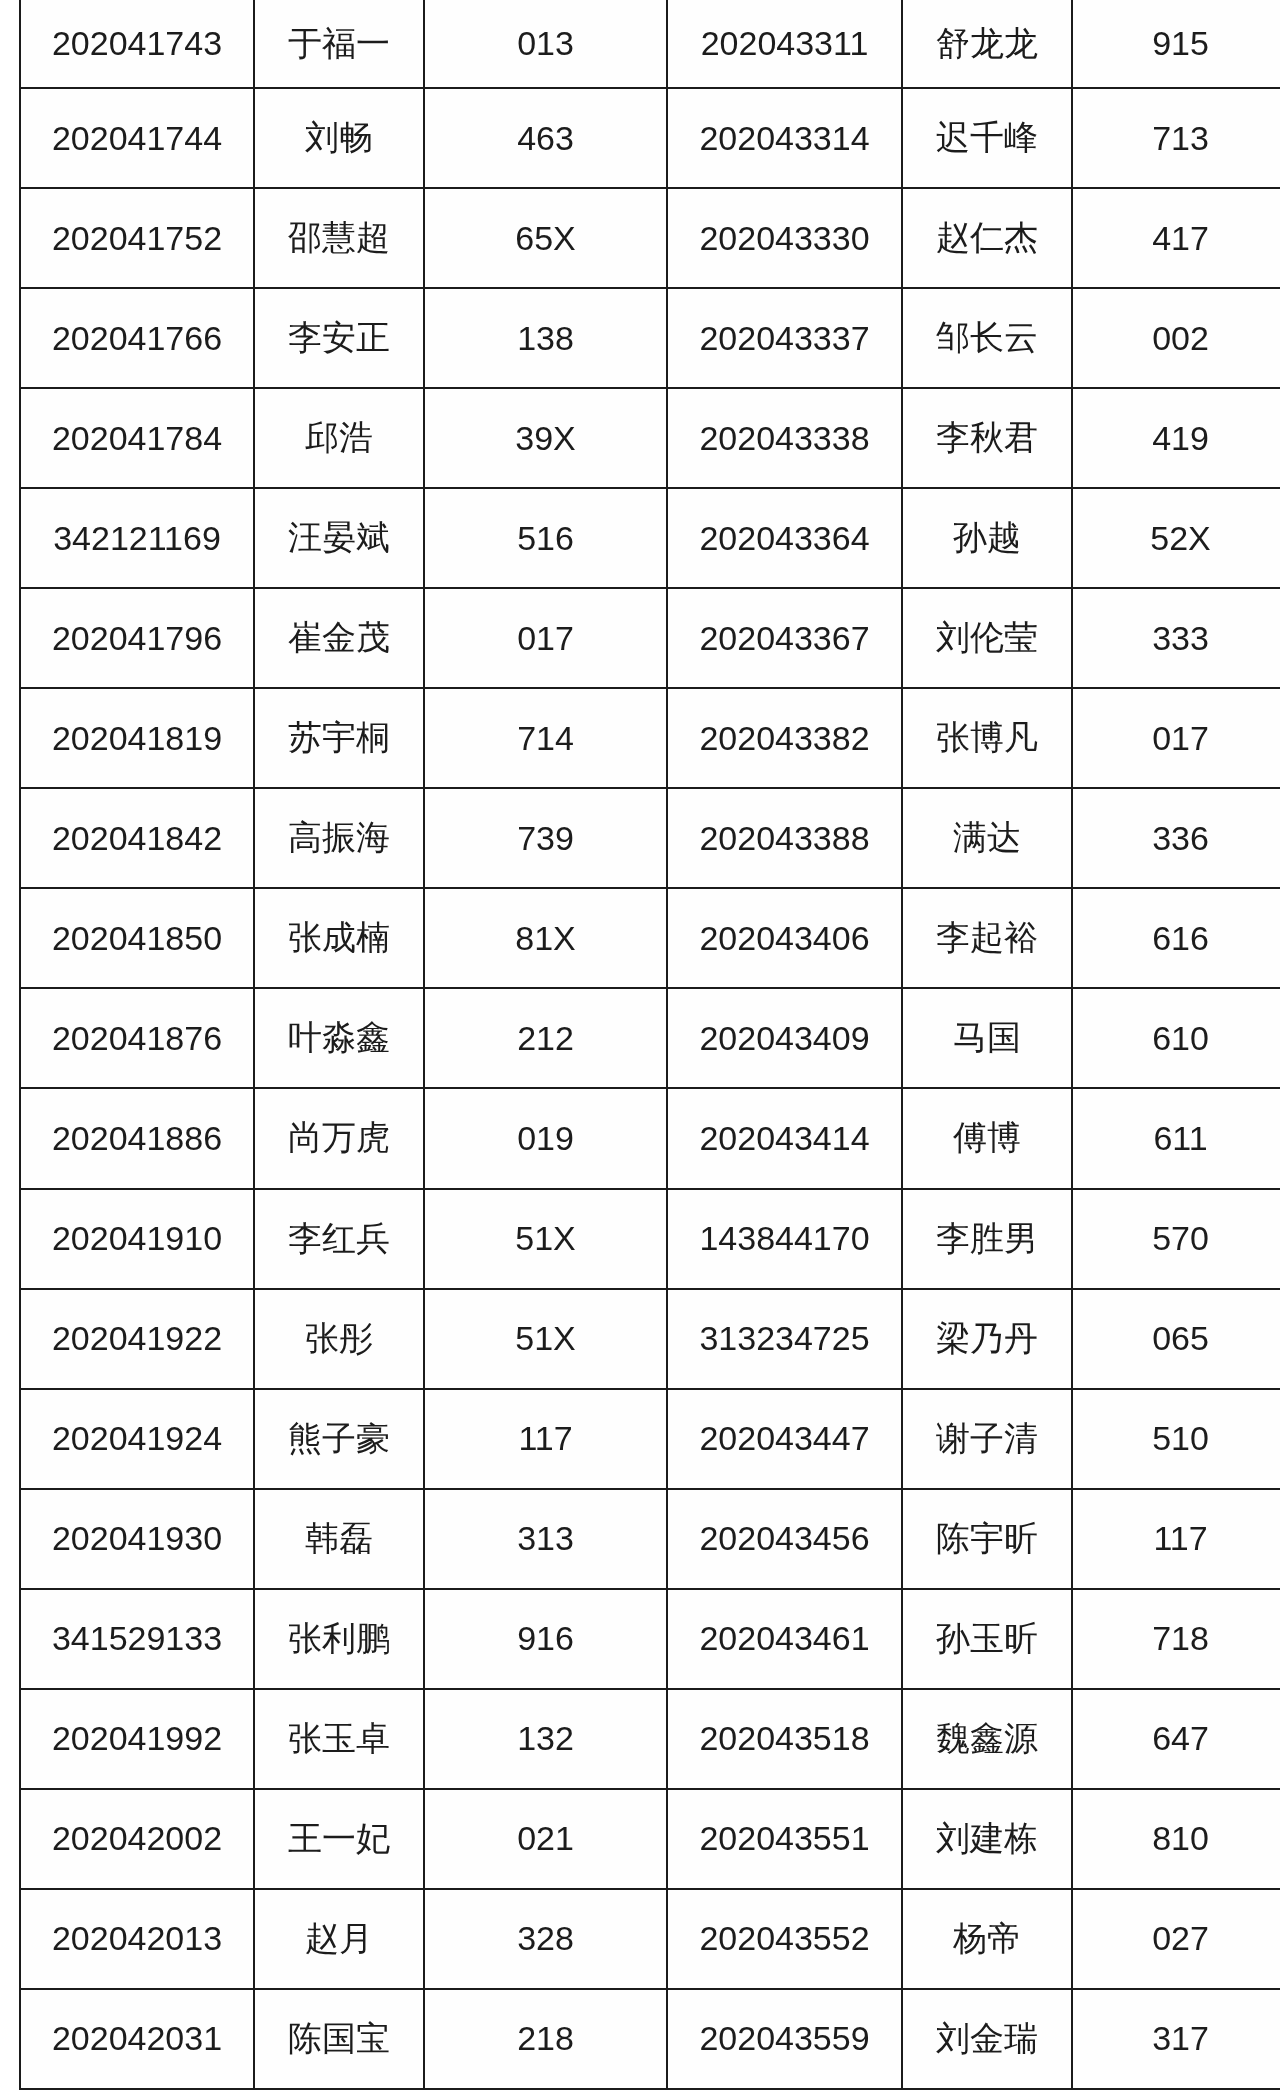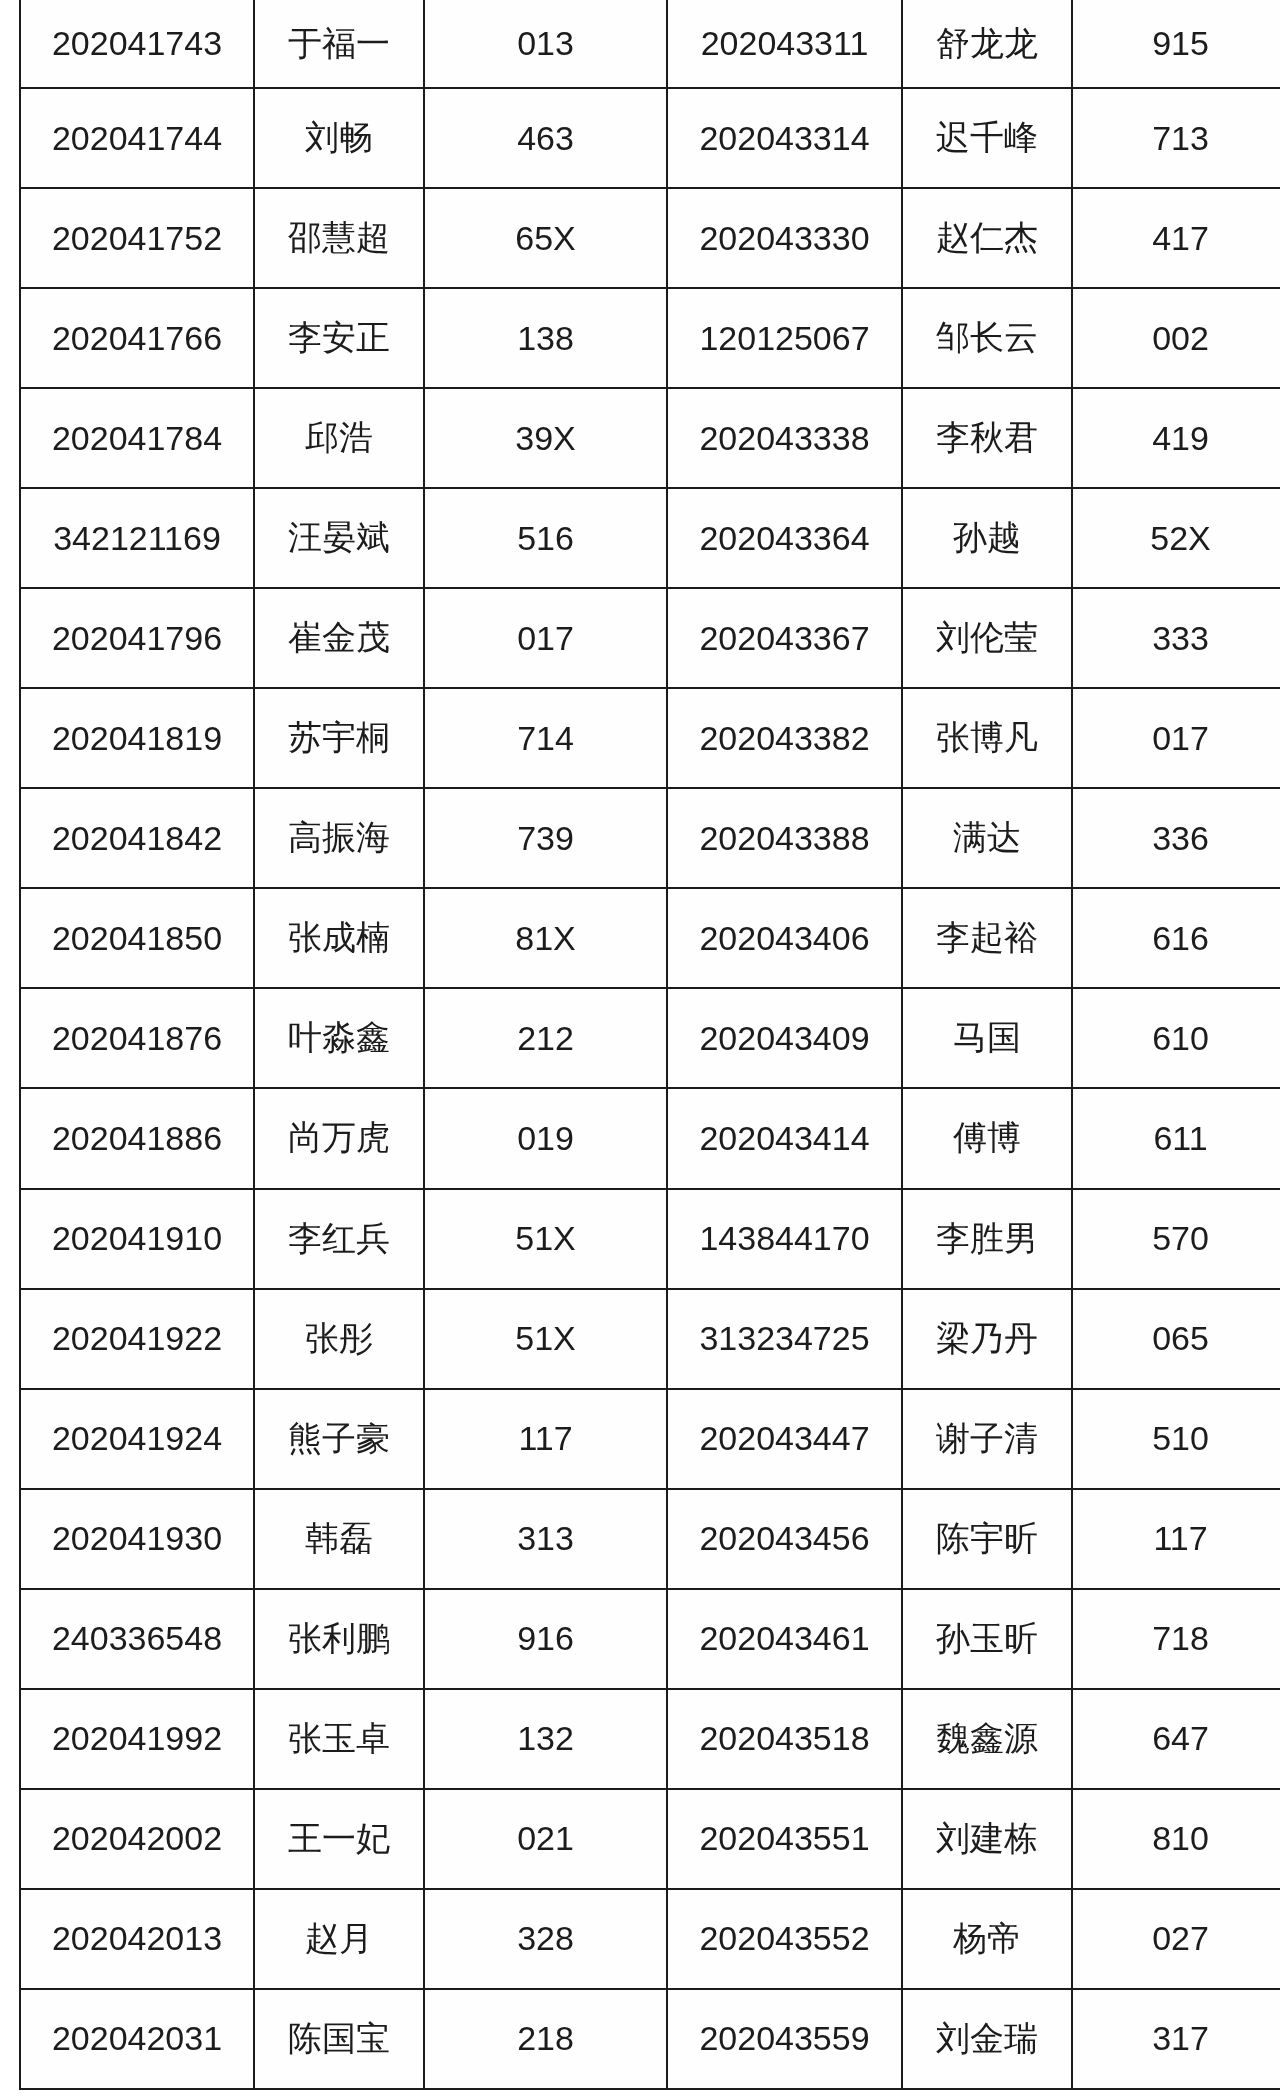--- a/index.html
+++ b/index.html
@@ -74,21 +74,21 @@
           <td>邵慧超</td>
           <td>65X</td>
           <td>202043330</td>
           <td>赵仁杰</td>
           <td>417</td>
         </tr>
         <tr>
           <td>202041766</td>
           <td>李安正</td>
           <td>138</td>
-          <td>120125067</td>
+          <td>202043337</td>
           <td>邹长云</td>
           <td>002</td>
         </tr>
         <tr>
           <td>202041784</td>
           <td>邱浩</td>
           <td>39X</td>
           <td>202043338</td>
           <td>李秋君</td>
           <td>419</td>
@@ -175,21 +175,21 @@
         </tr>
         <tr>
           <td>202041930</td>
           <td>韩磊</td>
           <td>313</td>
           <td>202043456</td>
           <td>陈宇昕</td>
           <td>117</td>
         </tr>
         <tr>
-          <td>240336548</td>
+          <td>341529133</td>
           <td>张利鹏</td>
           <td>916</td>
           <td>202043461</td>
           <td>孙玉昕</td>
           <td>718</td>
         </tr>
         <tr>
           <td>202041992</td>
           <td>张玉卓</td>
           <td>132</td>

